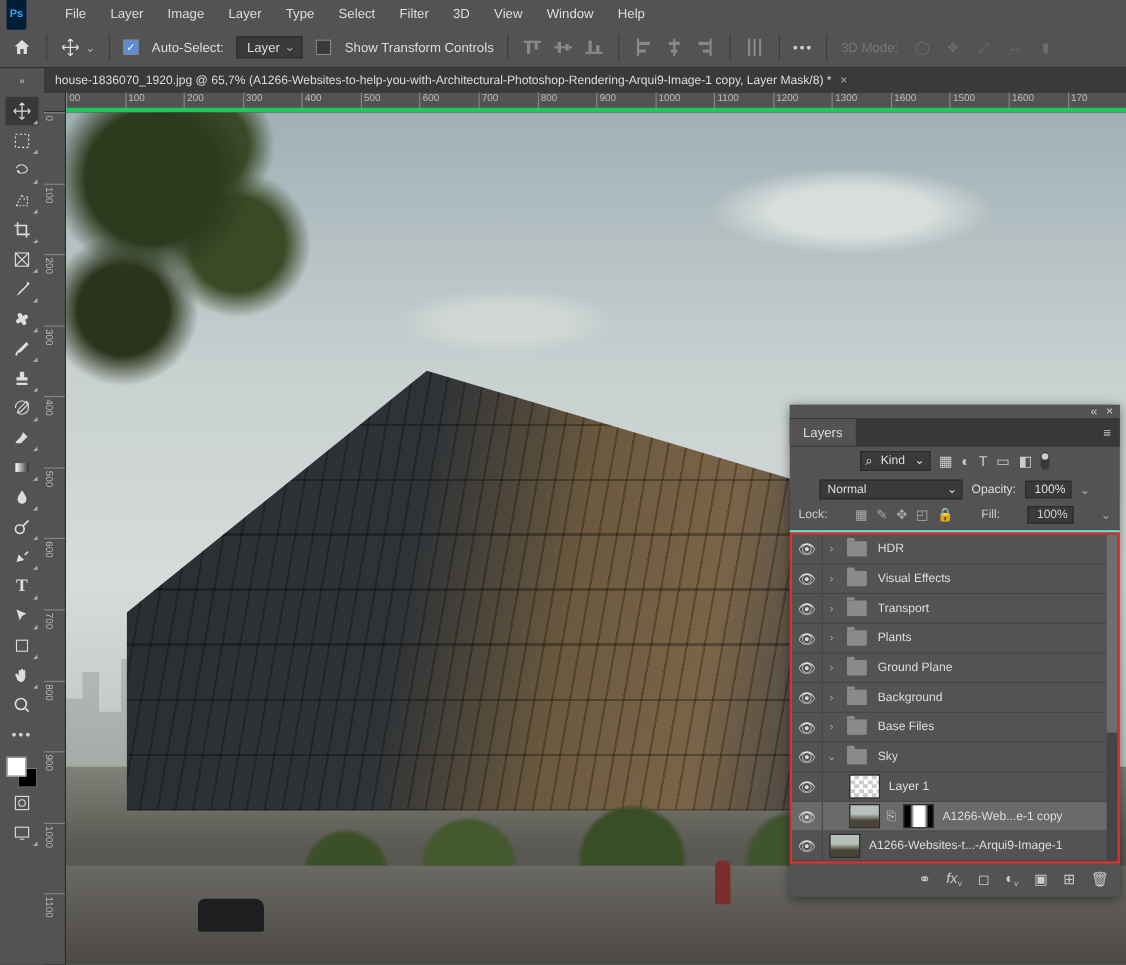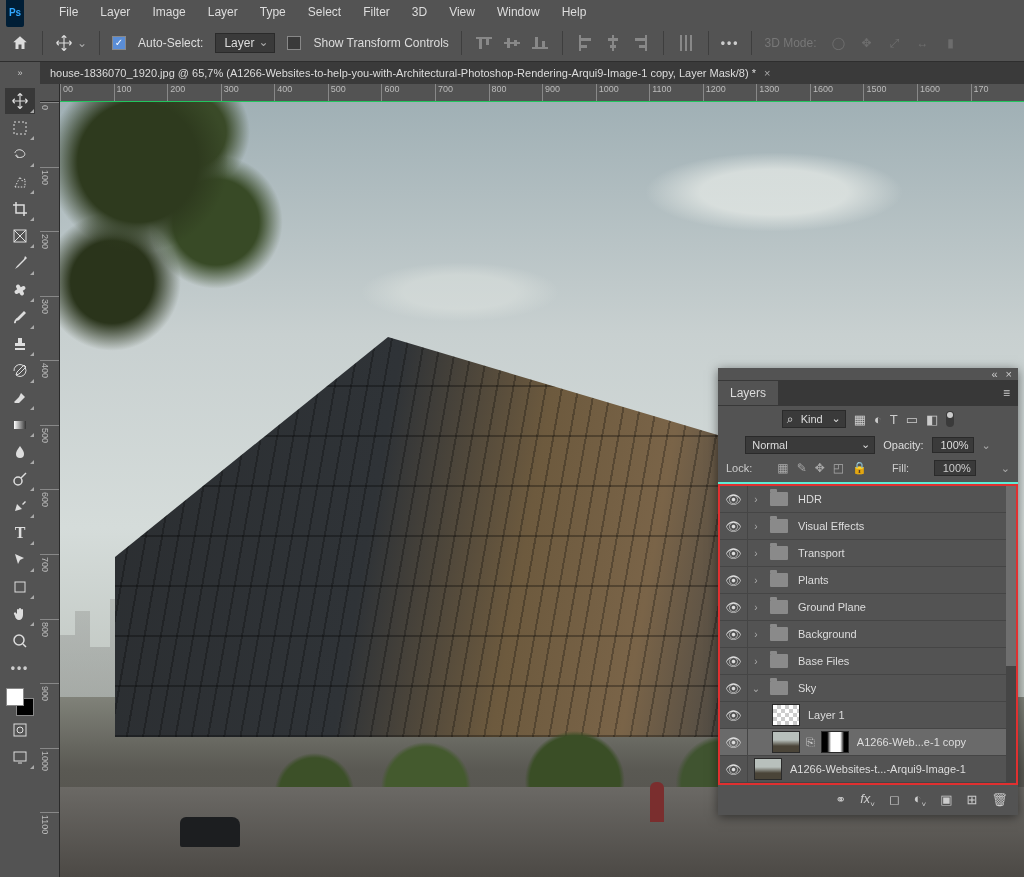--- a/index.html
+++ b/index.html
@@ -37,21 +37,21 @@
   .tools { width: 40px; background: #535353; display: flex; flex-direction: column; align-items: center; padding-top: 4px; gap: 1px; }
   .tool { width: 30px; height: 26px; display: flex; align-items: center; justify-content: center; cursor: pointer; position: relative; color: #ddd; }
   .tool.active { background: #383838; }
   .tool-corner::after { content: ""; position: absolute; bottom: 1px; right: 1px; border: 2px solid transparent; border-right-color: #aaa; border-bottom-color: #aaa; }
   .swatches { margin-top: 6px; position: relative; width: 28px; height: 28px; }
   .swatch-fg { position: absolute; top: 0; left: 0; width: 18px; height: 18px; background: #fff; border: 1px solid #888; }
   .swatch-bg { position: absolute; bottom: 0; right: 0; width: 18px; height: 18px; background: #000; border: 1px solid #888; }
   
   
   .canvas-area { flex: 1; background: #282828; position: relative; overflow: hidden; }
-  .ruler-h { position: absolute; top: 0; left: 20px; right: 0; height: 18px; background: #535353; display: flex; color: #bbb; font-size: 9px; border-bottom: 1px solid #22c55e; }
+  .ruler-h { position: absolute; top: 0; left: 20px; right: 0; height: 18px; background: #535353; display: flex; color: #bbb; font-size: 9px; border-bottom: 4px solid #22c55e; }
   .ruler-h div { width: 70px; border-left: 1px solid #888; padding-left: 2px; }
   .ruler-v { position: absolute; top: 18px; left: 0; bottom: 0; width: 20px; background: #535353; display: flex; flex-direction: column; color: #bbb; font-size: 9px; border-right: 1px solid #2a2a2a; }
   .ruler-v div { height: 70px; border-top: 1px solid #888; writing-mode: vertical-lr; padding-top: 2px; }
   .ruler-corner { position: absolute; top: 0; left: 0; width: 20px; height: 18px; background: #535353; border-right: 1px solid #2a2a2a; border-bottom: 1px solid #2a2a2a; }
   
   .canvas { position: absolute; top: 18px; left: 20px; right: 0; bottom: 0; background: #282828; overflow: hidden; }
   .artwork { position: absolute; top: 0; left: 0; width: 100%; height: 100%; }
   
   
   .sky { position:absolute; inset:0; background: linear-gradient(180deg, #a0b0b5 0%, #c8d0d0 30%, #d5dcda 55%, #bcc2bc 80%); }

